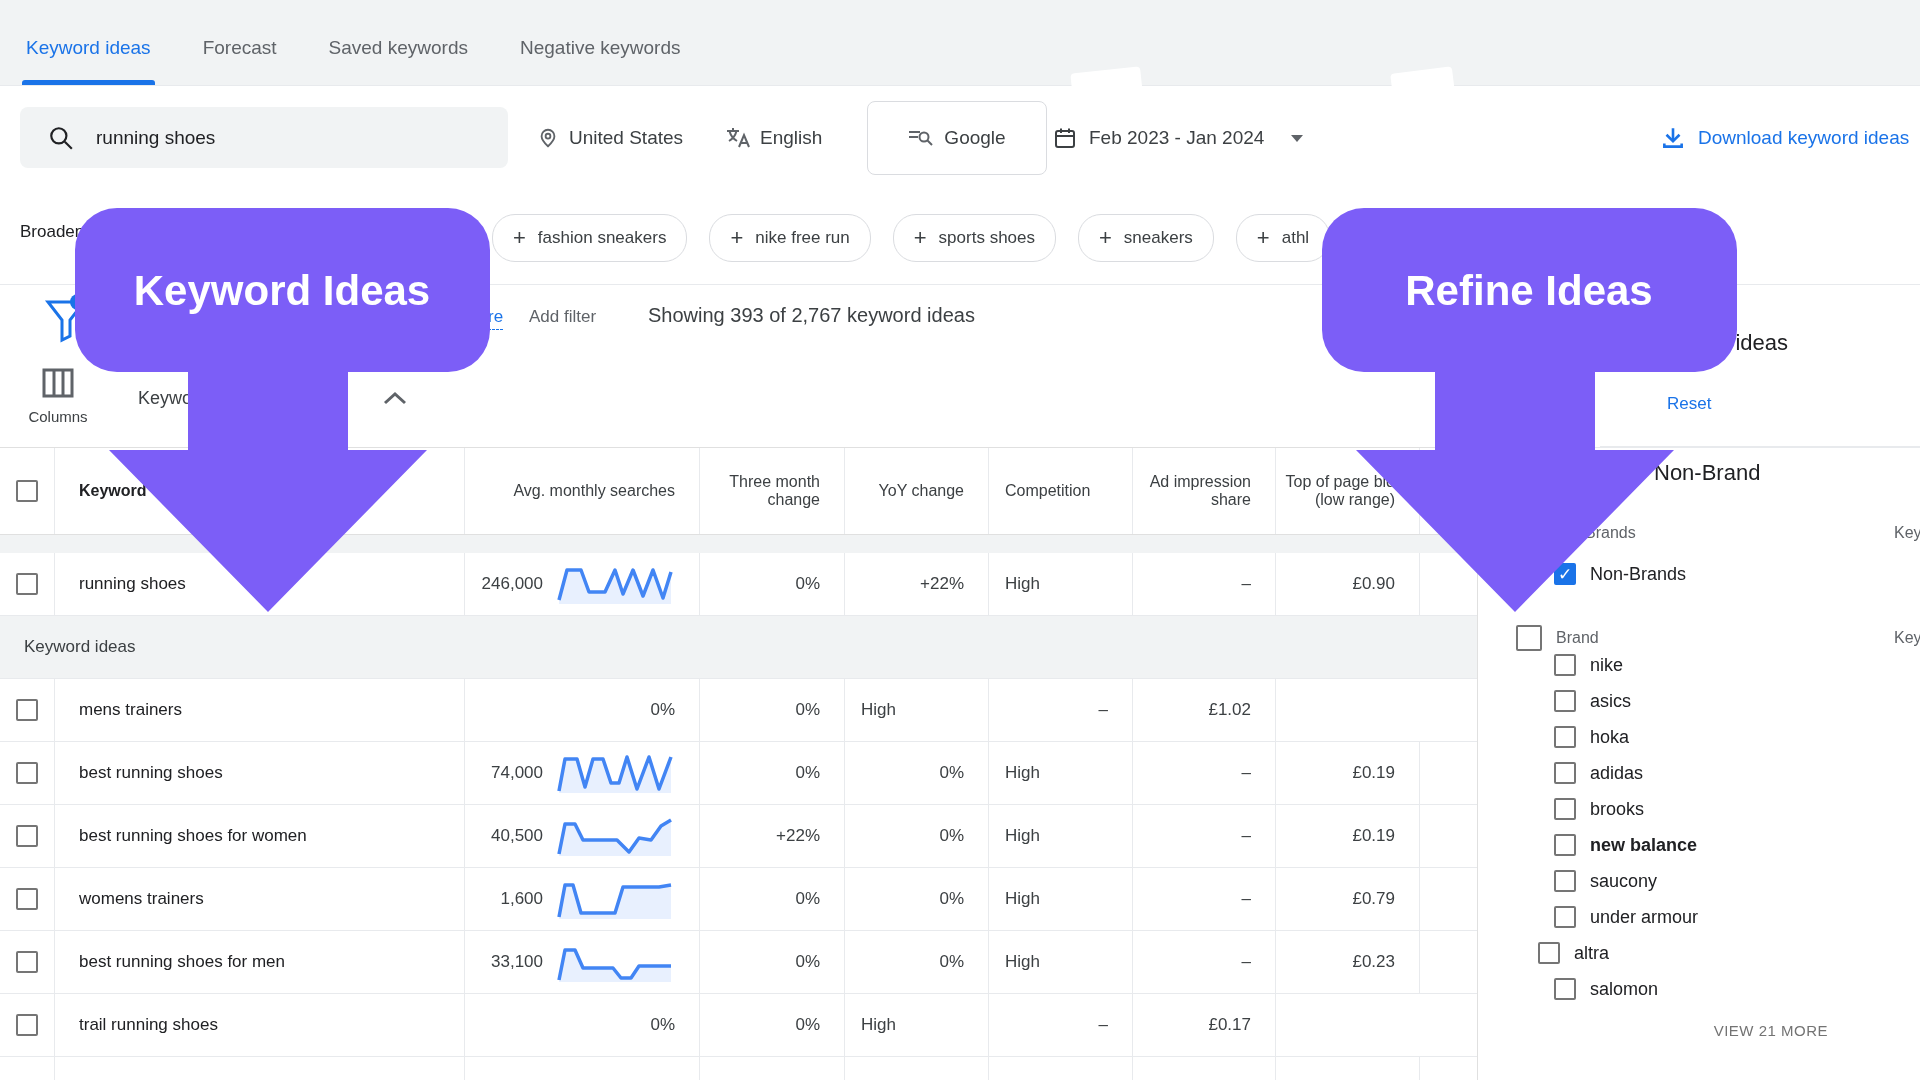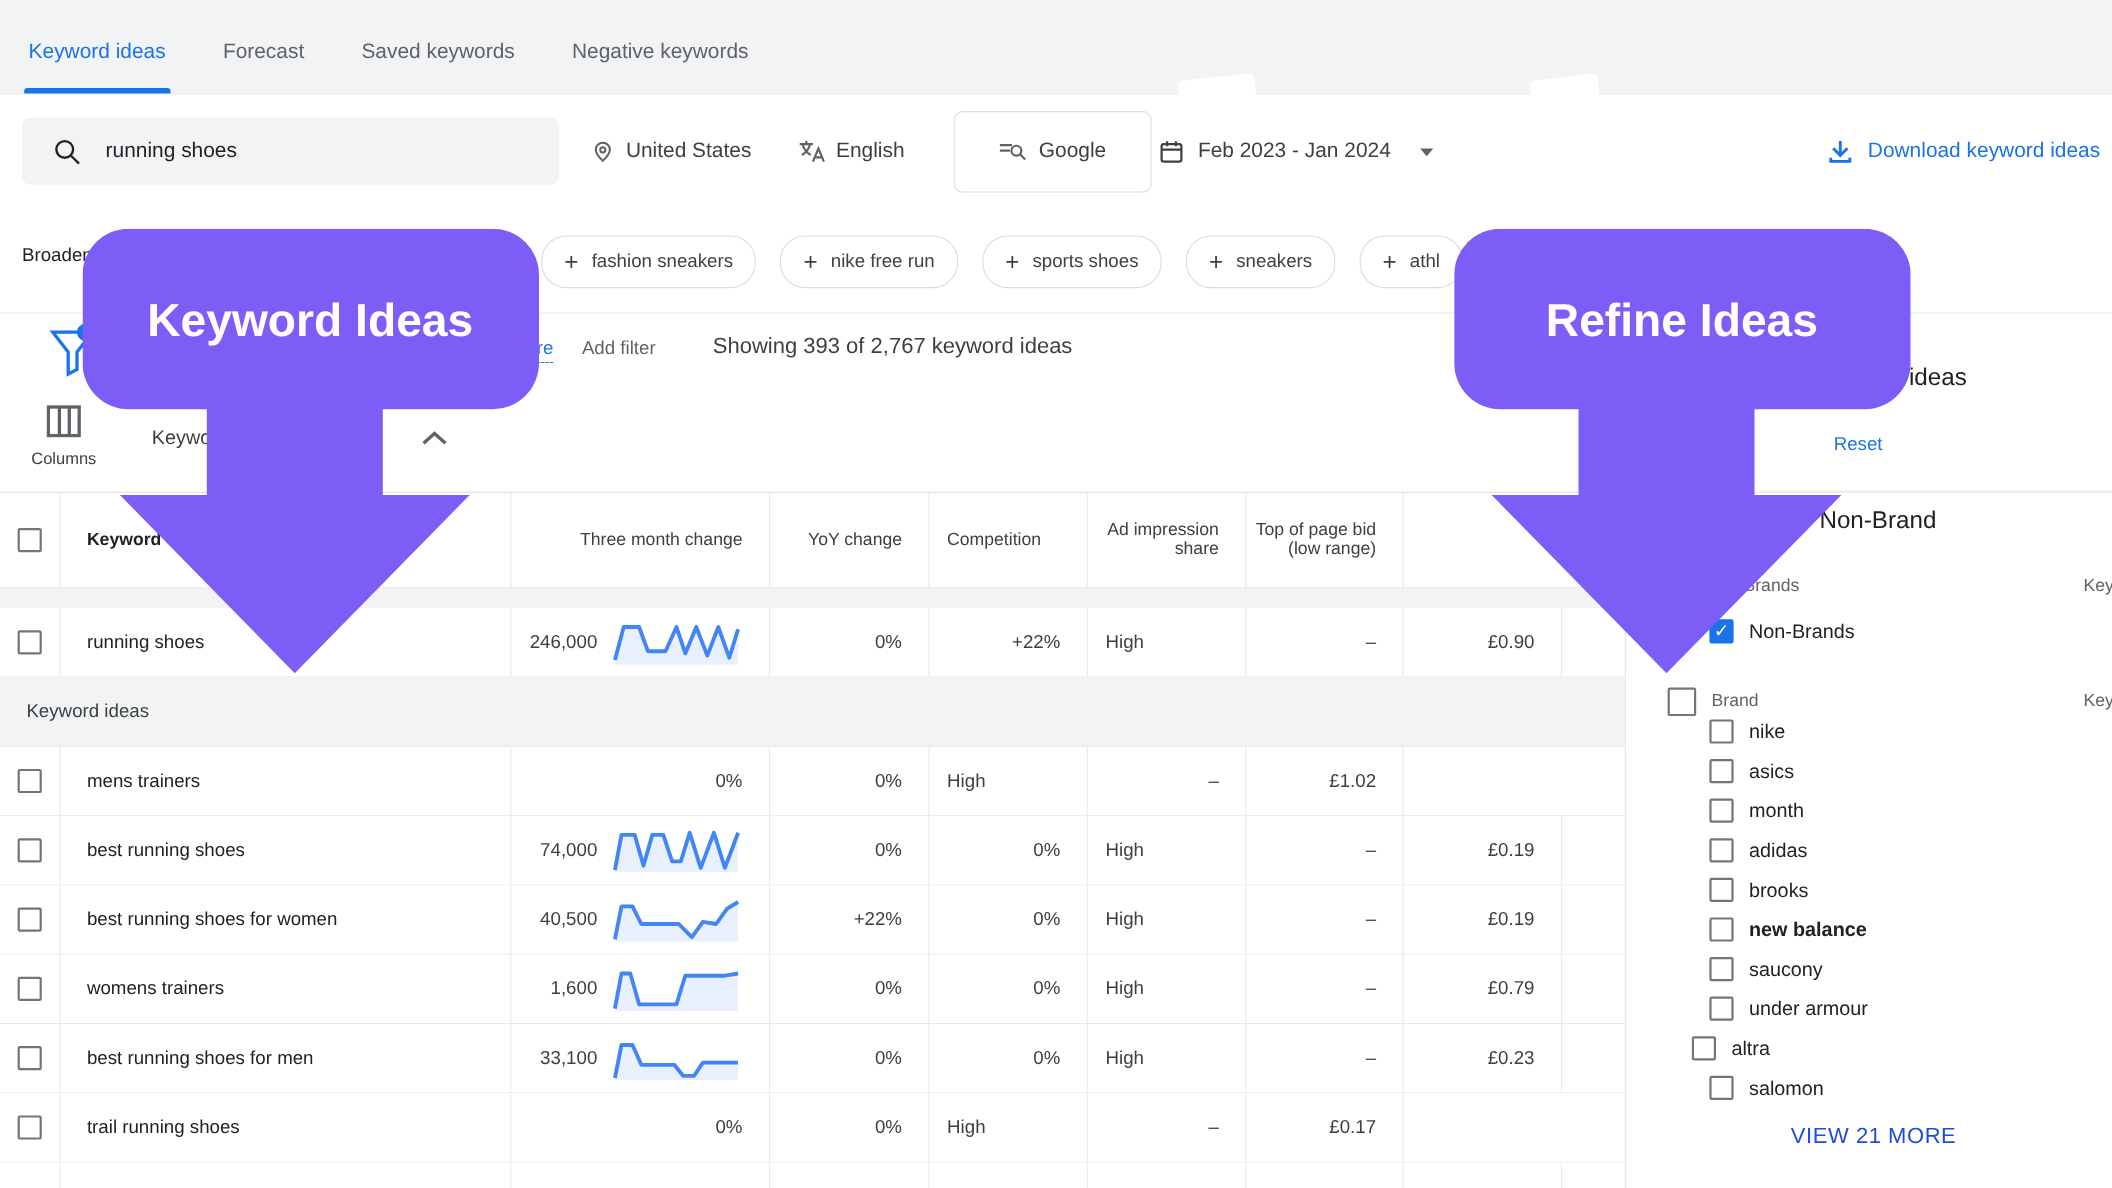--- a/index.html
+++ b/index.html
@@ -68,22 +68,22 @@
 
   
   .rpanel{left:1477px;top:360px;width:443px;height:720px;background:#fff;border-left:1px solid #e0e0e0;box-sizing:border-box;}
   .rpanel .divider{position:absolute;left:20px;right:0;top:87px;border-top:1px solid #e8eaed;}
   .refineheading{left:1560px;top:330px;width:228px;text-align:right;font-size:22px;color:#202124;}
   .nonbrand-h{position:absolute;left:176px;top:100px;font-size:22px;color:#202124;}
   .prow{position:absolute;display:flex;align-items:center;font-size:18px;color:#202124;}
   .plabel{margin-left:14px;}
   .pgray{font-size:16px;font-weight:500;color:#5f6368;}
   .keycol{position:absolute;left:416px;font-size:16px;font-weight:500;color:#5f6368;white-space:nowrap;}
-  .viewmore{position:absolute;left:150px;top:662px;width:200px;text-align:left;font-size:20px;
-            font-weight:500;color:#1d4ed8;letter-spacing:.5px;}
+  .viewmore{position:absolute;left:150px;top:662px;width:200px;text-align:right;font-size:15px;
+            font-weight:500;color:#737373;letter-spacing:.5px;}
 
   .resetpatch{left:1600px;top:374px;width:320px;height:73px;background:#fff;border-bottom:1px solid #e8eaed;z-index:60;box-sizing:border-box;}
   .resetlink{position:absolute;left:67px;top:20px;font-size:17px;font-weight:500;color:#1a73e8;}
 
   
   .arrow{z-index:50;pointer-events:none;}
   .arrow text{font-family:"Liberation Sans","DejaVu Sans",sans-serif;}
 </style>
 </head>
 <body>
@@ -215,20 +215,21 @@
         <polyline points="3,13 13,4 23,13"></polyline>
       </svg>
   </div>
 
   <div class="abs table" id="table">
       <div class="trow thead">
         <div class="cell cbcell">
           <div class="cb"></div>
         </div>
         <div class="cell kw" style="font-weight: 700;">Keyword</div>
+        <div class="cell">Avg. monthly searches</div>
         <div class="cell">Three month change</div>
         <div class="cell">YoY change</div>
         <div class="cell left">Competition</div>
         <div class="cell">Ad impression share</div>
         <div class="cell">Top of page bid (low range)</div>
         <div class="cell pad"></div>
       </div>
       <div class="gap"></div>
       <div class="trow drow">
         <div class="cell cbcell">
@@ -397,21 +398,21 @@
         <div class="prow" style="left: 76px; top: 294px;">
           <div class="cb"></div>
           <span class="plabel">nike</span>
         </div>
         <div class="prow" style="left: 76px; top: 330px;">
           <div class="cb"></div>
           <span class="plabel">asics</span>
         </div>
         <div class="prow" style="left: 76px; top: 366px;">
           <div class="cb"></div>
-          <span class="plabel">month</span>
+          <span class="plabel">hoka</span>
         </div>
         <div class="prow" style="left: 76px; top: 402px;">
           <div class="cb"></div>
           <span class="plabel">adidas</span>
         </div>
         <div class="prow" style="left: 76px; top: 438px;">
           <div class="cb"></div>
           <span class="plabel">brooks</span>
         </div>
         <div class="prow" style="left: 76px; top: 474px; font-weight: bold;">

